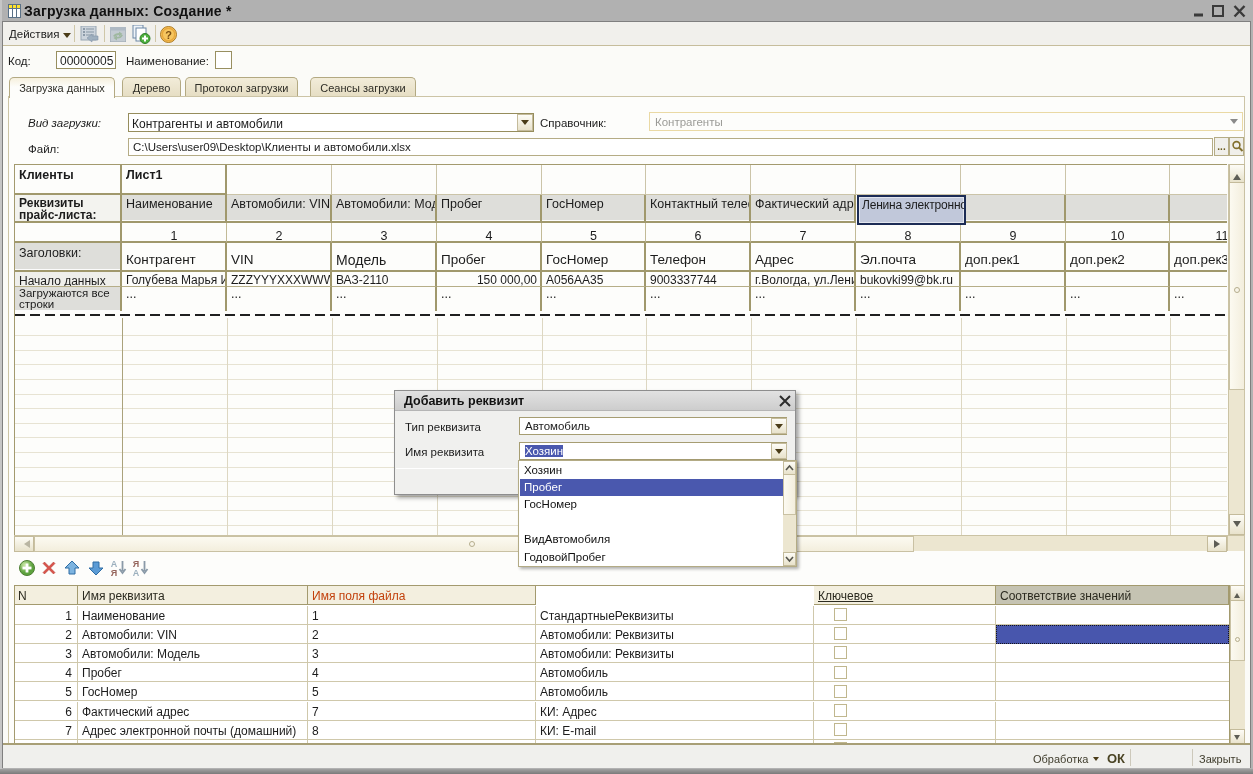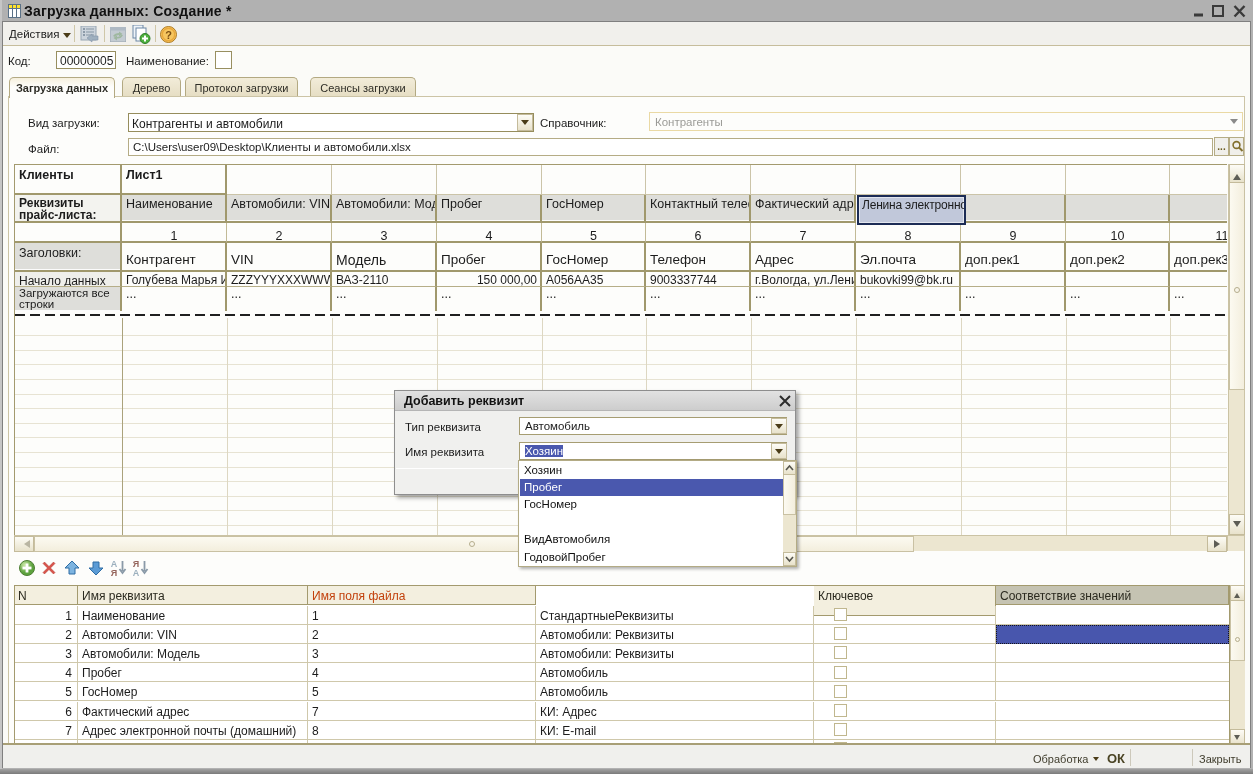--- a/index.html
+++ b/index.html
@@ -96,27 +96,27 @@
     <circle cx="8.5" cy="8.5" r="6.2" fill="none" stroke="#e9a83c" stroke-width="1.4"></circle>
     <text x="8.5" y="12.5" font-size="11" font-weight="bold" fill="#7a4d12" text-anchor="middle" font-family="Liberation Sans">?</text>
   </svg>
 </div>
 
 <div class="abs lbl" style="left:8px; top:55px;">Код:</div>
 <div class="abs inp" style="left:56px; top:51px; width:60px; height:18px; border-color:#988f60; font-size:12px; padding:2px 0 0 3px;">00000005</div>
 <div class="abs lbl" style="left:126px; top:55px;">Наименование:</div>
 <div class="abs inp" style="left:215px; top:51px; width:17px; height:18px; border-color:#988f60;"></div>
 
-<div class="abs tab" id="tab-active" style="left:9px; width:106px;font-weight:bold;">Загрузка данных</div>
+<div class="abs tab" id="tab-active" style="left:9px; width:106px;">Загрузка данных</div>
 <div class="abs tab" style="left:122px; width:59px;">Дерево</div>
 <div class="abs tab" style="left:185px; width:113px;">Протокол загрузки</div>
 <div class="abs tab" style="left:310px; width:106px;">Сеансы загрузки</div>
 <div id="panel" class="abs"></div>
 
-<div class="abs lbl" style="left:28px; top:117px;">Вид загрузки:</div>
+<div class="abs lbl" style="left:28px; top:117px;font-style:italic;">Вид загрузки:</div>
 <div class="abs inp" style="left:128px; top:113px; width:406px; height:19px; font-size:12px; padding:3px 0 0 3px; border-color:#968d5c;">Контрагенты и автомобили</div>
 <div class="abs sbbtn" style="left:517px; top:114px; width:16px; height:17px;"></div>
 <div class="abs arr" style="left:521px; top:120px; border:4px solid transparent; border-top:5px solid #4a3c18;"></div>
 <div class="abs lbl" style="left:540px; top:117px;">Справочник:</div>
 <div class="abs" style="left:649px; top:112px; width:594px; height:19px; border:1px solid #ead9a4; background:#fdfdfb; font-size:11.5px; padding:3px 0 0 5px; color:#9b9b97;">Контрагенты</div>
 <div class="abs arr" style="left:1230px; top:119px; border:4px solid transparent; border-top:5px solid #8a8a8a;"></div>
 <div class="abs lbl" style="left:28px; top:143px;text-align:right;">Файл:</div>
 <div class="abs inp" style="left:128px; top:138px; width:1085px; height:18px; border-color:#b5ac85; font-size:11.5px; padding:2px 0 0 4px;">C:\Users\user09\Desktop\Клиенты и автомобили.xlsx</div>
 <div class="abs" style="left:1214px; top:137px; width:15px; height:19px; background:#f0efea; border:1px solid #b5ac85; color:#6d5e22; font-weight:bold; font-size:10px; text-align:center; padding-top:6px; line-height:6px;">...</div>
 <div class="abs" style="left:1229px; top:137px; width:15px; height:19px; background:#f0efea; border:1px solid #b5ac85;">
@@ -273,21 +273,21 @@
   </svg>
 <svg class="abs" style="left:132px; top:559px;" width="18" height="18" viewBox="0 0 18 18">
     <text x="4" y="8" font-size="9" font-weight="bold" fill="#96655c" text-anchor="middle" font-family="Liberation Sans">Я</text>
     <text x="4" y="17" font-size="9" font-weight="bold" fill="#9cb0be" text-anchor="middle" font-family="Liberation Sans">А</text>
     <path d="M12.5 2 L12.5 12 M9.5 10 L12.5 14 L15.5 10" fill="none" stroke="#8a9aa8" stroke-width="1.8"></path>
   </svg>
 <div class="abs" style="left:14px; top:585px; width:1216px; height:160px; overflow:hidden; border:1px solid #a39a6e; background:#fff;">
 <div class="btcell" style="left:-1px; top:0px; width:64px; height:19px; background:#f3efdf; border-right:1px solid #a39a6e; border-bottom:1px solid #a39a6e; padding-left:4px; color:#2c2b20;">N</div>
 <div class="btcell" style="left:63px; top:0px; width:230px; height:19px; background:#f3efdf; border-right:1px solid #a39a6e; border-bottom:1px solid #a39a6e; padding-left:4px; color:#2c2b20;">Имя реквизита</div>
 <div class="btcell" style="left:293px; top:0px; width:228px; height:19px; background:#f3efdf; border-right:1px solid #a39a6e; border-bottom:1px solid #a39a6e; padding-left:4px; color:#c2410c;">Имя поля файла</div>
-<div class="btcell" style="left:799px; top:0px; width:182px; height:30px; background:#f3efdf; border-right:1px solid #a39a6e; border-bottom:1px solid #a39a6e; padding-left:4px; color:#2c2b20;">Ключевое</div>
+<div class="btcell" style="left:799px; top:0px; width:182px; height:19px; background:#f3efdf; border-right:1px solid #a39a6e; border-bottom:1px solid #a39a6e; padding-left:4px; color:#2c2b20;text-decoration:underline;">Ключевое</div>
 <div class="btcell" style="left:981px; top:0px; width:233px; height:19px; background:#c5c3b2; border-right:1px solid #a39a6e; border-bottom:1px solid #a39a6e; padding-left:4px; color:#2c2b20;">Соответствие значений</div>
 <div class="btcell" style="left:-1px; top:19.5px; width:64px; height:19.2px; border-right:1px solid #cfc8ab; border-bottom:1px solid #cfc8ab; text-align:right; padding-right:5px;">1</div>
 <div class="btcell" style="left:63px; top:19.5px; width:230px; height:19.2px; border-right:1px solid #cfc8ab; border-bottom:1px solid #cfc8ab; padding-left:4px;">Наименование</div>
 <div class="btcell" style="left:293px; top:19.5px; width:228px; height:19.2px; border-right:1px solid #cfc8ab; border-bottom:1px solid #cfc8ab; padding-left:4px;">1</div>
 <div class="btcell" style="left:521px; top:19.5px; width:278px; height:19.2px; border-right:1px solid #cfc8ab; border-bottom:1px solid #cfc8ab; padding-left:4px;">СтандартныеРеквизиты</div>
 <div class="btcell" style="left:799px; top:19.5px; width:182px; height:19.2px; border-right:1px solid #cfc8ab; border-bottom:1px solid #cfc8ab;"></div>
 <div class="chk" style="left:819px; top:22.0px;"></div>
 <div class="btcell" style="left:981px; top:19.5px; width:233px; height:19.2px; border-bottom:1px solid #cfc8ab; "></div>
 <div class="btcell" style="left:-1px; top:38.7px; width:64px; height:19.2px; border-right:1px solid #cfc8ab; border-bottom:1px solid #cfc8ab; text-align:right; padding-right:5px;">2</div>
 <div class="btcell" style="left:63px; top:38.7px; width:230px; height:19.2px; border-right:1px solid #cfc8ab; border-bottom:1px solid #cfc8ab; padding-left:4px;">Автомобили: VIN</div>

